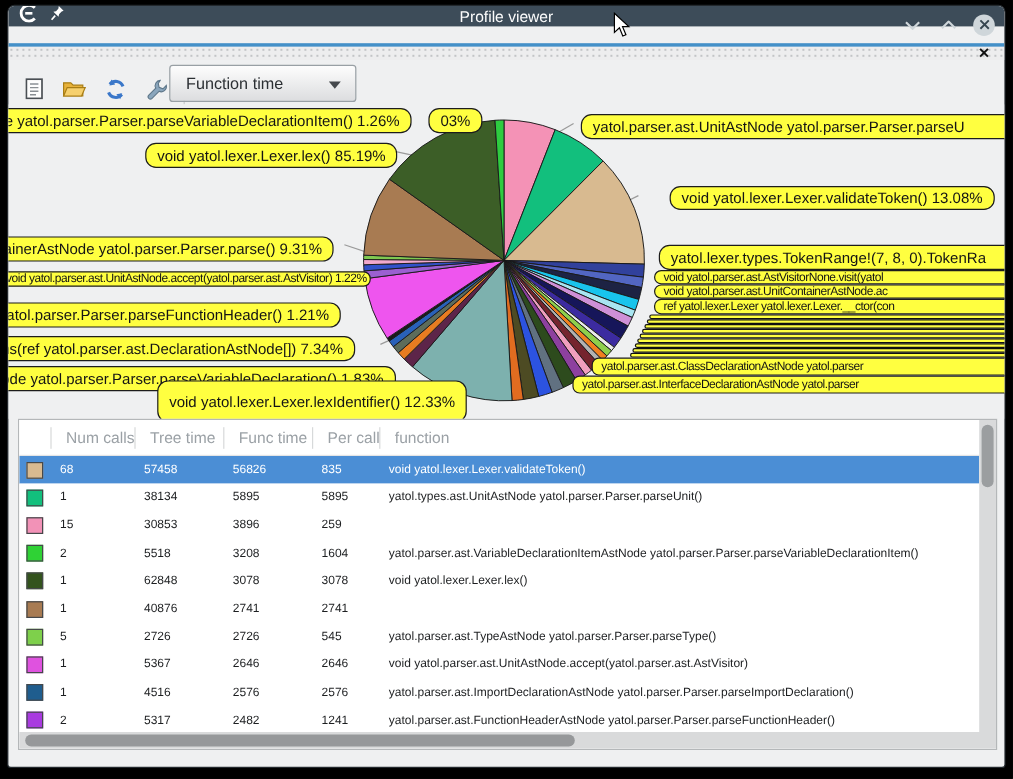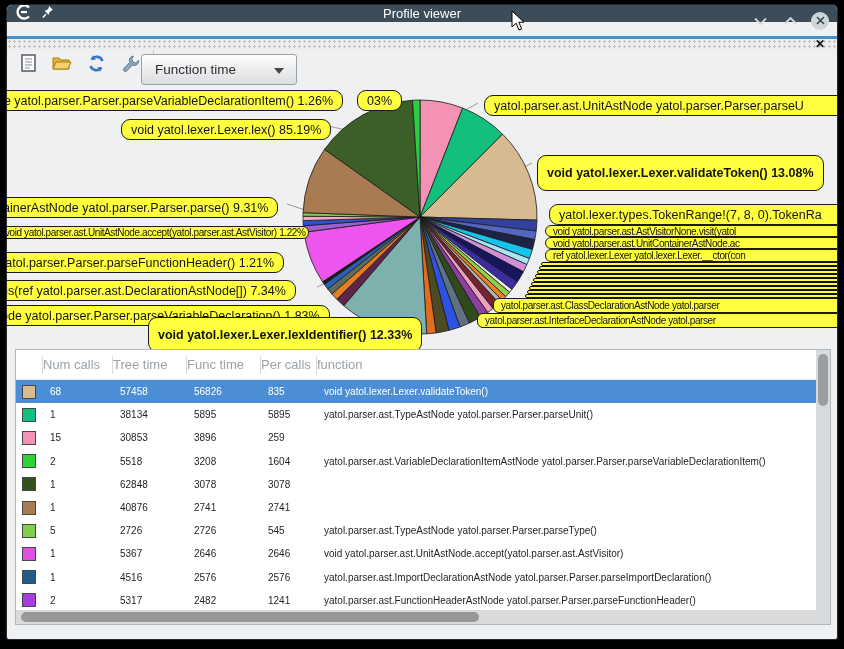--- a/index.html
+++ b/index.html
@@ -16,21 +16,21 @@
   .tb-left{display:flex;align-items:center;gap:10px;padding-left:9px;z-index:2}
   .tb-right{position:absolute;right:8px;top:0;height:31px;display:flex;align-items:center;gap:12px;z-index:2}
   .winbtn{width:18px;height:18px;display:flex;align-items:center;justify-content:center;cursor:default}
   #close-btn{background:#cfd6da;border-radius:50%}
   #accent-line{position:absolute;left:0;top:31px;width:100%;height:3px;background:#4490c8}
   
   #dockbar{position:absolute;left:0;top:34px;width:100%;height:11px;
     background-image:radial-gradient(#c2c4c6 1px,transparent 1.1px);background-size:5px 5px;background-color:#ededee}
   #dock-close{position:absolute;right:12px;top:33px;font-size:12px;font-weight:bold;color:#111;line-height:13px}
   
-  #toolbar{position:absolute;left:0;top:45px;width:100%;height:37px;display:flex;align-items:flex-start}
+  #toolbar{position:absolute;left:0;top:45px;width:100%;height:37px;display:flex;align-items:flex-end}
   .tool-icon{width:26px;height:26px;margin-left:8px;display:flex;align-items:center;justify-content:center}
   .tool-sep{width:1px;height:28px;background:#c9cbcd;margin-left:10px}
   #combo{position:absolute;left:134px;top:4px;width:156px;height:31px;
     background:linear-gradient(#fdfdfd,#dcdddf);border:1px solid #99a0a5;border-radius:3px;
     display:flex;align-items:center;font-size:13.5px;color:#2b2f33;padding-left:13px}
   #combo-arrow{position:absolute;right:12px;top:13px;width:0;height:0;
     border-left:5px solid transparent;border-right:5px solid transparent;border-top:6px solid #45494d}
   
   #chart-area{position:absolute;left:0;top:82px;width:100%;height:262px;background:#eff0f1}
   #pie-svg{position:absolute;left:294px;top:11px;width:238px;height:238px}
@@ -38,21 +38,21 @@
   .pill{position:absolute;background:#ffff40;border:1px solid #1c1c1c;border-radius:9px;
     color:#141414;font-size:12.5px;white-space:nowrap;padding:0 9px;overflow:hidden;
     display:flex;align-items:center}
   .pill.squish{font-size:10px;letter-spacing:-0.4px;border-radius:6px;padding:0 7px}
   .pill.bar{padding:0;border-radius:4px;border:1px solid #111}
   
   #table-panel{position:absolute;left:8px;top:344px;width:816px;height:276px;background:#fff;
     border:1px solid #b4b7b9;overflow:hidden}
   #thead{display:grid;grid-template-columns:26px 70px 74px 74px 56px 1fr;height:30px;
     align-items:center;background:#fff;border-bottom:1px solid #e4e5e6;width:800px}
-  .th{font-size:13px;color:#9ba1a6;padding-left:0;border-left:1px solid #d7d9da;height:18px;line-height:18px;
+  .th{font-size:13px;color:#9ba1a6;padding-left:12px;border-left:1px solid #d7d9da;height:18px;line-height:18px;
     white-space:nowrap;overflow:hidden}
   .th:first-child{border-left:none}
   #tbody{position:absolute;left:0;top:30px;width:800px;height:232px;overflow:hidden}
   .trow{display:grid;grid-template-columns:26px 70px 74px 74px 56px 1fr;height:23.2px;
     align-items:center;font-size:10px;color:#1d1f21;background:#fff}
   .trow.selected{background:#4b8ed5;color:#fff}
   .tcell{padding-left:8px;white-space:nowrap;overflow:hidden}
   .swatch{width:14px;height:14px;margin-left:6px;border:1px solid #45484a}
   #vscroll{position:absolute;right:0px;top:0px;width:14px;height:262px;background:#d9dadb}
   #vthumb{position:absolute;left:2px;top:4px;width:10px;height:52px;background:#9b9ea0;border-radius:5px}
@@ -188,27 +188,27 @@
           <path d="M119,119 L2.00,118.27 A117,117 0 0 1 2.08,114.63 Z" fill="#7fc951" stroke="#1a1a1a" stroke-width="0.8"></path>
           <path d="M119,119 L2.08,114.63 A117,117 0 0 1 23.54,51.35 Z" fill="#a87b52" stroke="#1a1a1a" stroke-width="0.8"></path>
           <path d="M119,119 L23.54,51.35 A117,117 0 0 1 111.51,2.24 Z" fill="#3c5e27" stroke="#1a1a1a" stroke-width="0.8"></path>
           <path d="M119,119 L111.51,2.24 A117,117 0 0 1 119.00,2.00 Z" fill="#2ecc40" stroke="#1a1a1a" stroke-width="0.8"></path>
         </svg>
       <div id="labels-layer">
           <div class="pill" style="left: 350px; top: 3px; height: 21px;">03%</div>
           <div class="pill" style="left: -36px; top: 3px; height: 21px;">Node yatol.parser.Parser.parseVariableDeclarationItem() 1.26%</div>
           <div class="pill" style="left: 114px; top: 32px; height: 21px;">void yatol.lexer.Lexer.lex() 85.19%</div>
           <div class="pill" style="left: 477px; top: 8px; height: 21px; width: 386px;">yatol.parser.ast.UnitAstNode yatol.parser.Parser.parseU</div>
-          <div class="pill" style="left: 530px; top: 68px; height: 36px; font-weight: bold;">void yatol.lexer.Lexer.validateToken() 13.08%</div>
+          <div class="pill" style="left: 551px; top: 68px; height: 20px;">void yatol.lexer.Lexer.validateToken() 13.08%</div>
           <div class="pill" style="left: -14px; top: 110px; height: 21px;">ainerAstNode yatol.parser.Parser.parse() 9.31%</div>
           <div class="pill squish" style="left: -10px; top: 139px; height: 13px; width: 312px;">void yatol.parser.ast.UnitAstNode.accept(yatol.parser.ast.AstVisitor) 1.22%</div>
           <div class="pill" style="left: -18px; top: 165px; height: 21px;">yatol.parser.Parser.parseFunctionHeader() 1.21%</div>
           <div class="pill" style="left: -16px; top: 193px; height: 21px;">ns(ref yatol.parser.ast.DeclarationAstNode[]) 7.34%</div>
           <div class="pill" style="left: -16px; top: 218px; height: 21px;">ode yatol.parser.Parser.parseVariableDeclaration() 1.83%</div>
-          <div class="pill" style="left: 141px; top: 230px; height: 35px; font-weight: bold;">void yatol.lexer.Lexer.lexIdentifier() 12.33%</div>
+          <div class="pill" style="left: 124px; top: 230px; height: 35px;">void yatol.lexer.Lexer.lexIdentifier() 12.33%</div>
           <div class="pill" style="left: 542px; top: 117px; height: 21px; width: 300px;">yatol.lexer.types.TokenRange!(7, 8, 0).TokenRa</div>
           <div class="pill squish" style="left: 538px; top: 138px; height: 12px; width: 344px;">void yatol.parser.ast.AstVisitorNone.visit(yatol</div>
           <div class="pill squish" style="left: 538px; top: 150px; height: 12px; width: 344px;">void yatol.parser.ast.UnitContainerAstNode.ac</div>
           <div class="pill squish" style="left: 538px; top: 162px; height: 13px; width: 344px;">ref yatol.lexer.Lexer yatol.lexer.Lexer.__ctor(con</div>
           <div class="pill bar" style="left: 534px; top: 175px; height: 4px; width: 310px;"></div>
           <div class="pill bar" style="left: 532px; top: 179px; height: 4px; width: 312px;"></div>
           <div class="pill bar" style="left: 530px; top: 183px; height: 4px; width: 314px;"></div>
           <div class="pill bar" style="left: 528px; top: 187px; height: 4px; width: 316px;"></div>
           <div class="pill bar" style="left: 526px; top: 191px; height: 4px; width: 318px;"></div>
           <div class="pill bar" style="left: 524px; top: 195px; height: 4px; width: 320px;"></div>
@@ -237,21 +237,21 @@
             <div class="tcell">56826</div>
             <div class="tcell">835</div>
             <div class="tcell">void yatol.lexer.Lexer.validateToken()</div>
           </div>
           <div class="trow">
             <div class="swatch" style="background: rgb(18, 192, 125);"></div>
             <div class="tcell">1</div>
             <div class="tcell">38134</div>
             <div class="tcell">5895</div>
             <div class="tcell">5895</div>
-            <div class="tcell">yatol.parser.ast.TypeAstNode yatol.parser.Parser.parseUnit()</div>
+            <div class="tcell">yatol.types.ast.UnitAstNode yatol.parser.Parser.parseUnit()</div>
           </div>
           <div class="trow">
             <div class="swatch" style="background: rgb(242, 146, 183);"></div>
             <div class="tcell">15</div>
             <div class="tcell">30853</div>
             <div class="tcell">3896</div>
             <div class="tcell">259</div>
           </div>
           <div class="trow">
             <div class="swatch" style="background: rgb(47, 210, 53);"></div>
@@ -260,20 +260,21 @@
             <div class="tcell">3208</div>
             <div class="tcell">1604</div>
             <div class="tcell">yatol.parser.ast.VariableDeclarationItemAstNode yatol.parser.Parser.parseVariableDeclarationItem()</div>
           </div>
           <div class="trow">
             <div class="swatch" style="background: rgb(51, 83, 29);"></div>
             <div class="tcell">1</div>
             <div class="tcell">62848</div>
             <div class="tcell">3078</div>
             <div class="tcell">3078</div>
+            <div class="tcell">void yatol.lexer.Lexer.lex()</div>
           </div>
           <div class="trow">
             <div class="swatch" style="background: rgb(168, 123, 82);"></div>
             <div class="tcell">1</div>
             <div class="tcell">40876</div>
             <div class="tcell">2741</div>
             <div class="tcell">2741</div>
           </div>
           <div class="trow">
             <div class="swatch" style="background: rgb(126, 208, 75);"></div>

